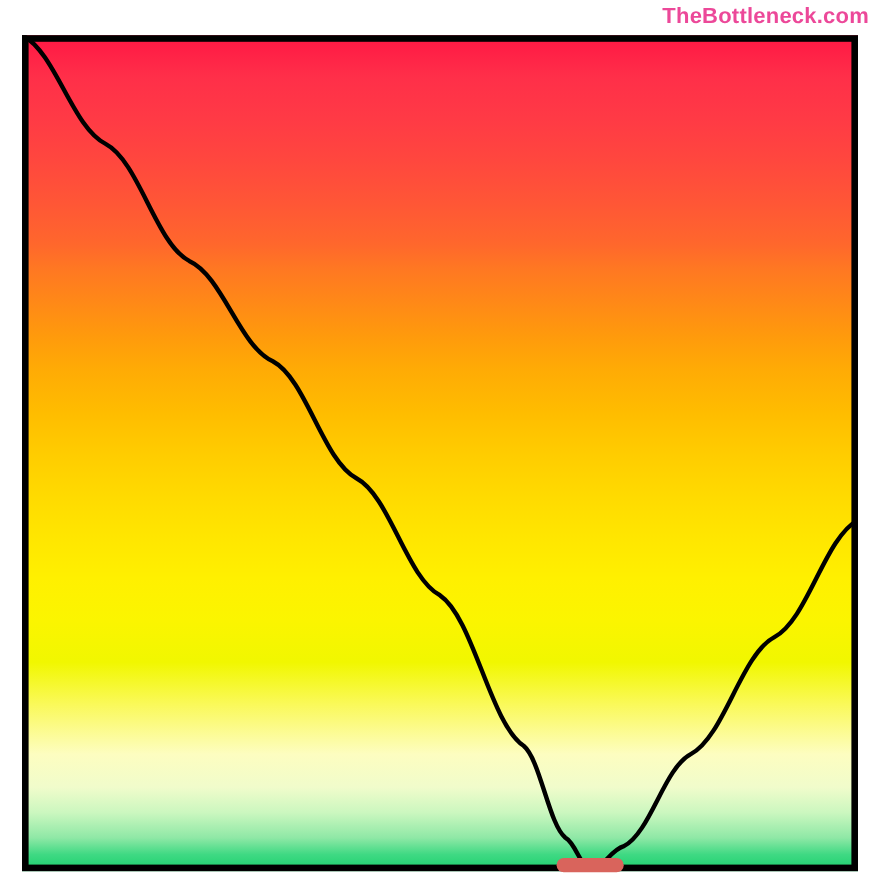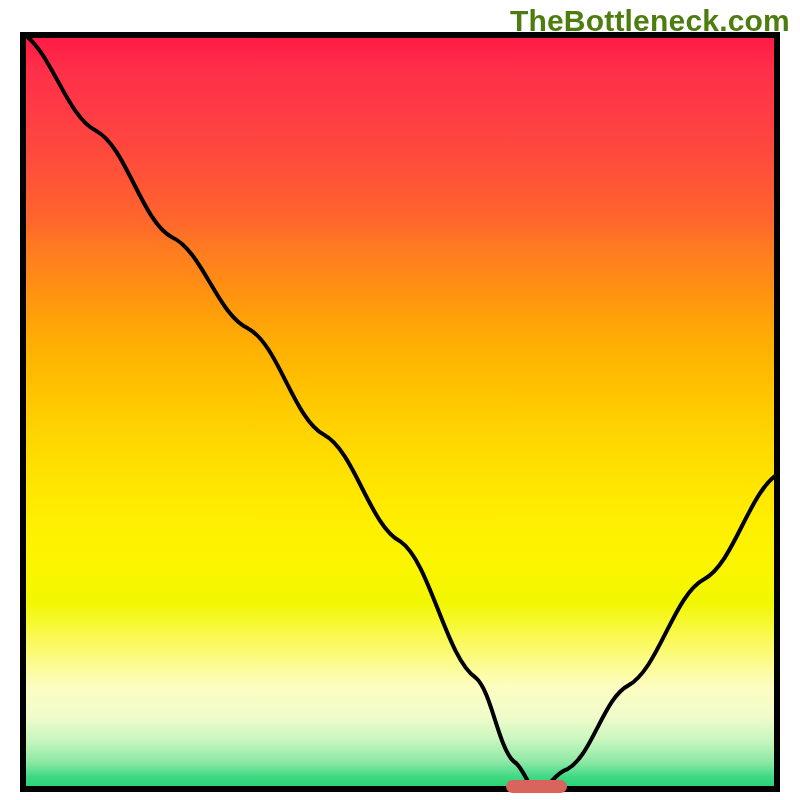--- a/index.html
+++ b/index.html
@@ -13,23 +13,23 @@
   .container {
     position: relative;
     width: 800px;
     height: 800px;
   }
   .watermark {
     position: absolute;
     top: 4px;
     right: 10px;
     font-family: Arial, Helvetica, sans-serif;
-    font-size: 30px;
+    font-size: 20px;
     font-weight: 600;
-    color: #4d7c0f;
+    color: #ec4899;
     letter-spacing: 0.2px;
     z-index: 10;
   }
   .frame {
     position: absolute;
     left: 20px;
     top: 32px;
     width: 760px;
     height: 760px;
     background:

